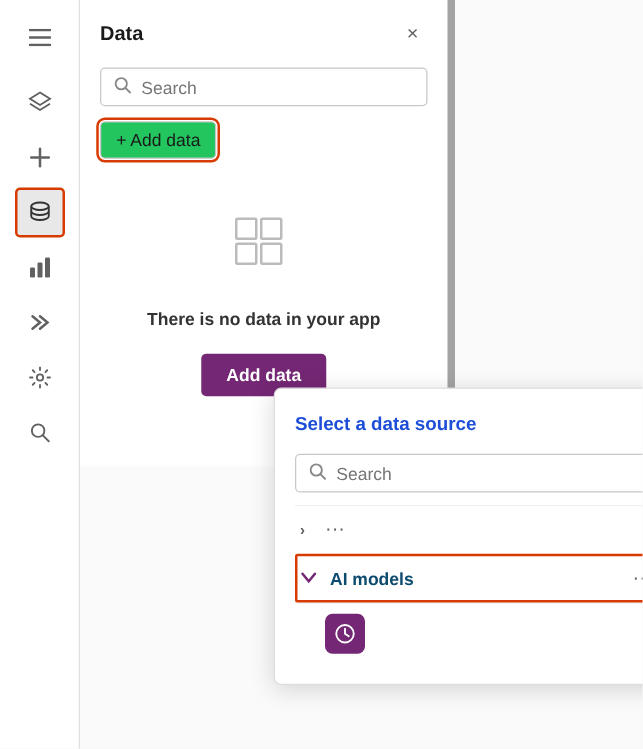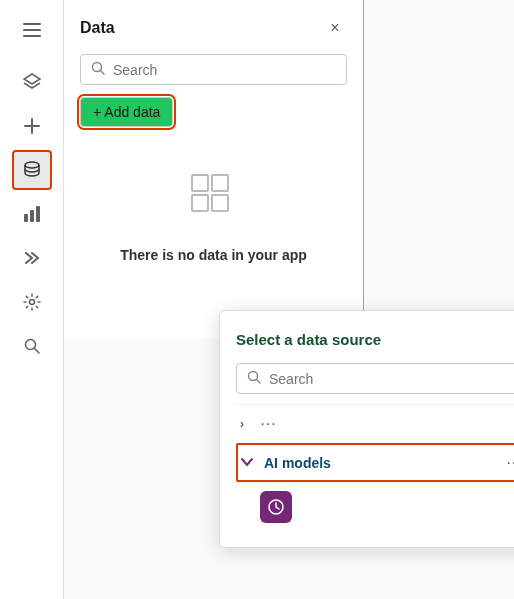--- a/index.html
+++ b/index.html
@@ -54,21 +54,21 @@
       display: flex;
       flex-direction: column;
       background: #fafafa;
       position: relative;
     }
 
     
     .data-panel {
       width: 300px;
       background: #fff;
-      border-right: 1px solid #a3a3a3;
+      border-right: 6px solid #a3a3a3;
       display: flex;
       flex-direction: column;
       padding: 16px;
       position: relative;
     }
 
     .panel-header {
       display: flex;
       justify-content: space-between;
       align-items: center;
@@ -185,21 +185,21 @@
     .ds-header {
       display: flex;
       justify-content: space-between;
       align-items: center;
       margin-bottom: 12px;
     }
 
     .ds-title {
       font-size: 15px;
       font-weight: 600;
-      color: #14532d;
+      color: #1d4ed8;
     }
 
     .ds-search {
       border: 1px solid #c8c8c8;
       border-radius: 4px;
       display: flex;
       align-items: center;
       padding: 6px 10px;
       margin-bottom: 10px;
       background: #fff;
@@ -380,20 +380,21 @@
     <div class="empty-state">
 
       <svg class="grid-icon" viewBox="0 0 60 60" fill="none">
         <rect x="8" y="8" width="16" height="16" rx="1" stroke="#bbb" stroke-width="2" fill="none"></rect>
         <rect x="28" y="8" width="16" height="16" rx="1" stroke="#bbb" stroke-width="2" fill="none"></rect>
         <rect x="8" y="28" width="16" height="16" rx="1" stroke="#bbb" stroke-width="2" fill="none"></rect>
         <rect x="28" y="28" width="16" height="16" rx="1" stroke="#bbb" stroke-width="2" fill="none"></rect>
       </svg>
 
       <div class="empty-text">There is no data in your app</div>
+      <button class="add-data-purple">Add data</button>
     </div>
   </div>
 
   <div class="data-source-panel">
     <div class="ds-header">
       <span class="ds-title">Select a data source</span>
       <span class="close-btn">×</span>
     </div>
 
     <div class="ds-search">

